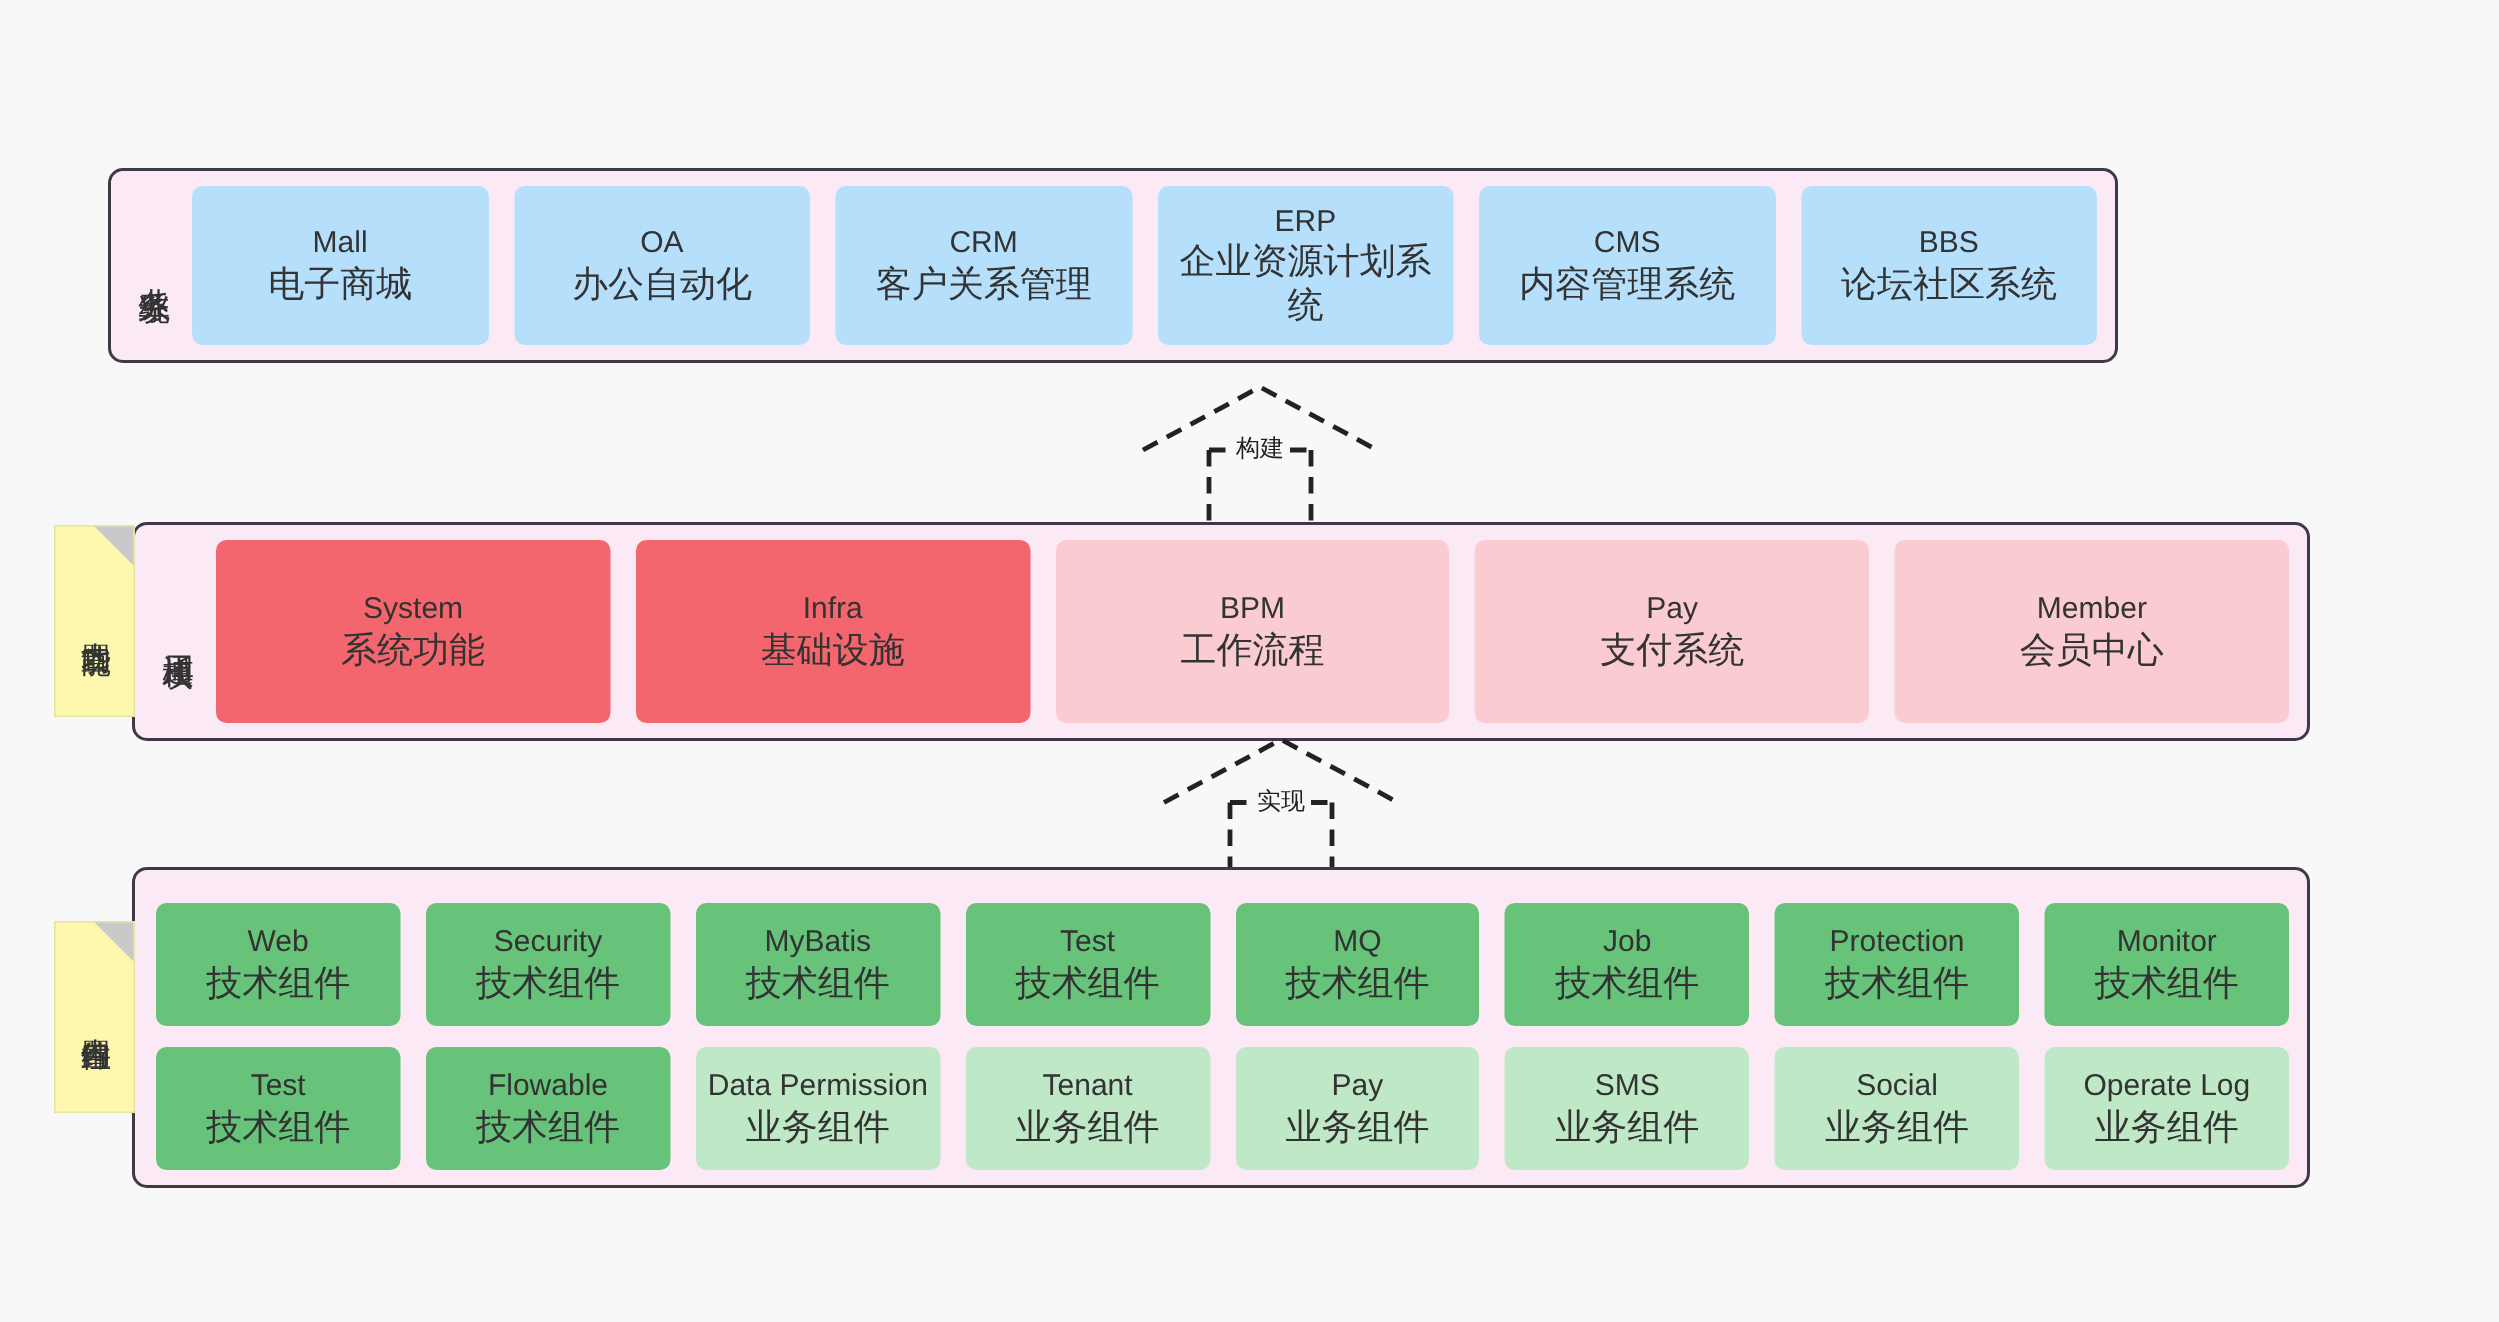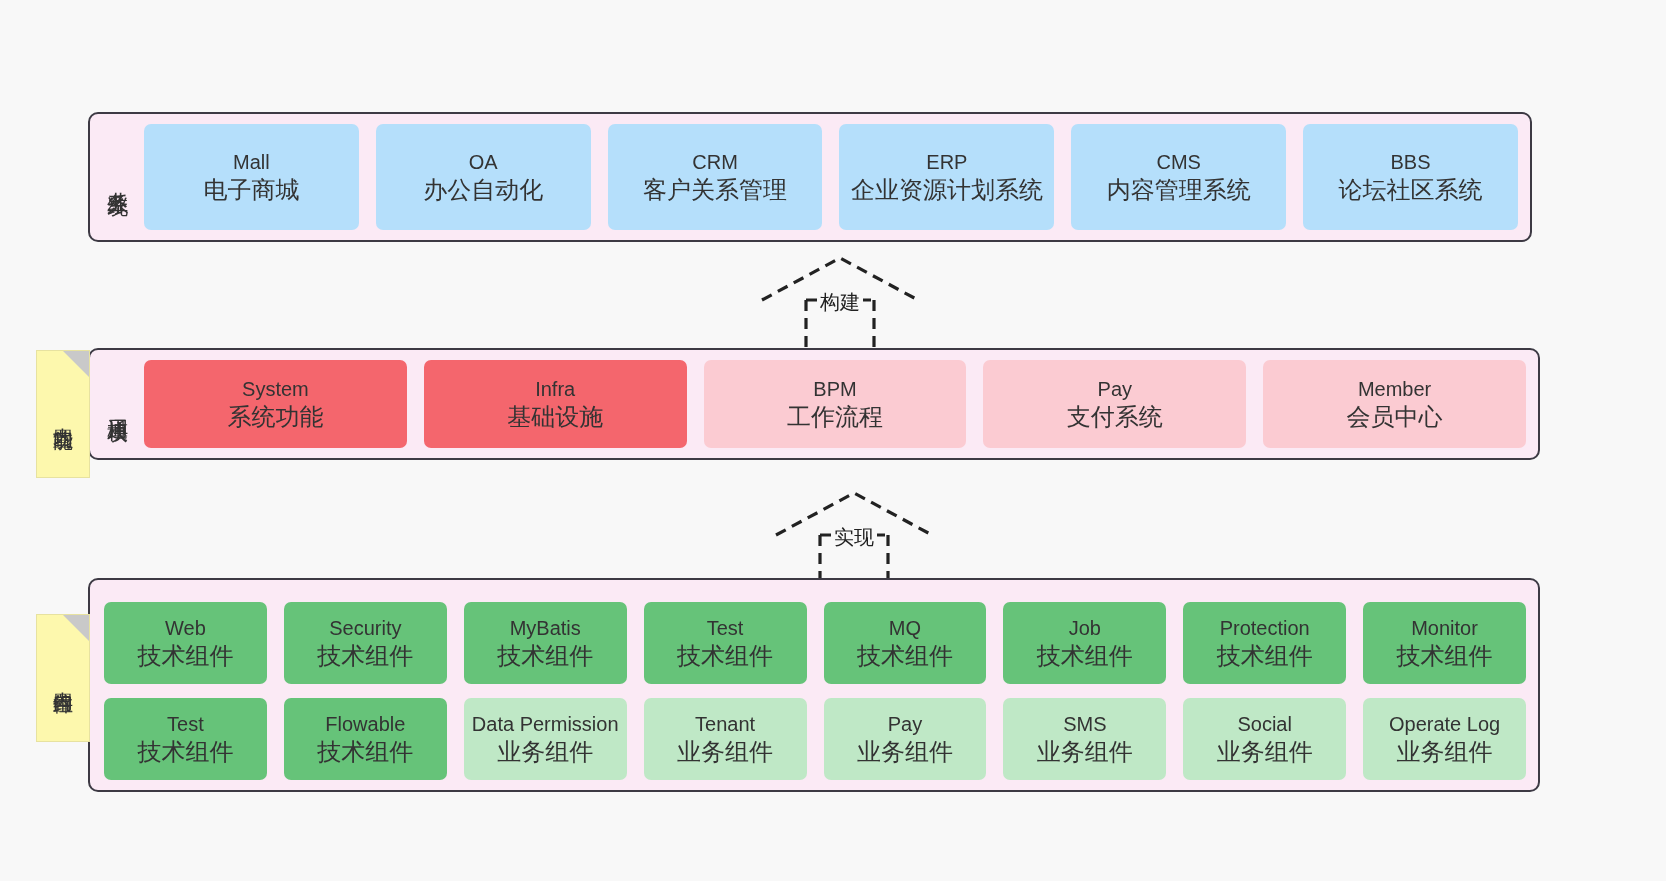--- a/index.html
+++ b/index.html
@@ -72,22 +72,22 @@
   .card .t2 { font-size: 24px; }
 
   
   .c-blue        { background: #b5dffb; }
   .c-red         { background: #f4666d; }
   .c-pink        { background: #fbcbd2; }
   .c-green       { background: #66c379; }
   .c-greenlight  { background: #bfe8c6; }
 
   
-  #layer-business  { left: 88px;  top: 112px; width: 1444px; height: 130px; }
-  #layer-common    { left: 88px;  top: 348px; width: 1452px; height: 112px; }
+  #layer-business  { left: 72px;  top: 112px; width: 1340px; height: 130px; }
+  #layer-common    { left: 88px;  top: 348px; width: 1452px; height: 146px; }
   #layer-framework { left: 88px;  top: 578px; width: 1452px; height: 214px; flex-direction: column; }
 
   
   .sticky {
     position: absolute;
     width: 54px;
     background: #fdf8ad;
     border: 1px solid #e7e2a0;
     display: flex;
     align-items: center;
@@ -119,21 +119,21 @@
     height: 100px;
   }
   #connector-build   { left: 750px; top: 252px; }
   #connector-realize { left: 764px; top: 487px; }
   .connector svg { display: block; overflow: visible; }
   .connector-label {
     position: absolute;
     left: 50%;
     transform: translateX(-50%);
     top: 36px;
-    font-size: 20px;
+    font-size: 16px;
     color: #222;
     background: #f8f8f8;
     padding: 1px 3px;
     white-space: nowrap;
   }
 </style>
 </head>
 <body>
 
 <div id="canvas">

